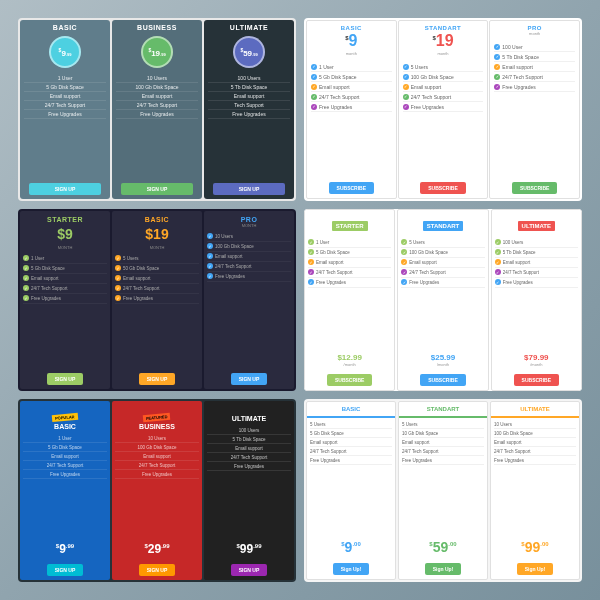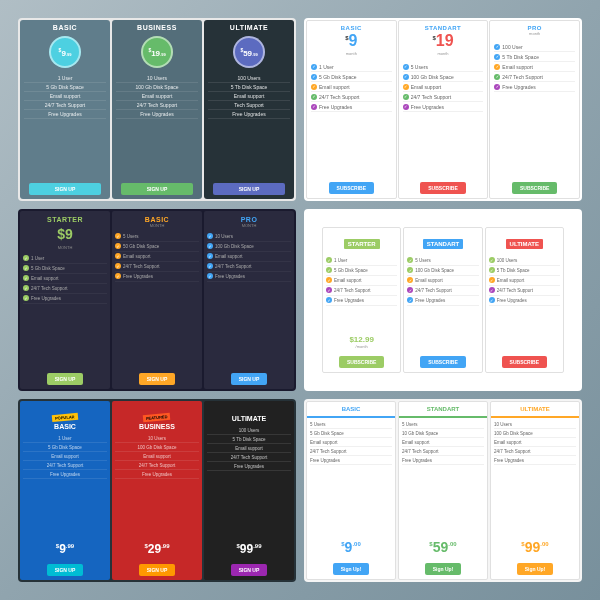--- a/index.html
+++ b/index.html
@@ -97,21 +97,21 @@
     .s3 .feature-icon { width: 6px; height: 6px; border-radius: 50%; flex-shrink: 0; display: inline-flex; align-items: center; justify-content: center; font-size: 4px; color: #fff; }
     .s3 .fi-green { background: #9ccc65; }
     .s3 .fi-orange { background: #ffa726; }
     .s3 .fi-blue { background: #42a5f5; }
     .s3 .plan-btn { margin: 4px auto; padding: 3px 8px; color: #fff; font-size: 5px; font-weight: bold; border-radius: 2px; cursor: pointer; text-align: center; }
     .s3 .btn-green { background: #9ccc65; }
     .s3 .btn-orange { background: #ffa726; }
     .s3 .btn-blue { background: #42a5f5; }
 
     
-    .s4 { background: #fff; padding: 18px; border-radius: 4px; gap: 2px; }
+    .s4 { background: #fff; padding: 0; border-radius: 4px; gap: 2px; }
     .s4 .plan { flex: 1; display: flex; flex-direction: column; border-radius: 2px; overflow: hidden; background: #fff; border: 1px solid #e0e0e0; }
     .s4 .plan-header { padding: 4px 2px; text-align: center; }
     .s4 .plan-title { font-size: 6px; font-weight: bold; text-transform: uppercase; color: #fff; padding: 2px 4px; border-radius: 1px; display: inline-block; }
     .s4 .pt-green { background: #9ccc65; }
     .s4 .pt-blue { background: #42a5f5; }
     .s4 .pt-red { background: #ef5350; }
     .s4 .plan-features { padding: 2px 3px; flex: 1; }
     .s4 .feature { font-size: 4.5px; color: #666; padding: 1.5px 0; border-bottom: 1px solid #f0f0f0; display: flex; align-items: center; gap: 2px; }
     .s4 .feature-icon { width: 6px; height: 6px; border-radius: 50%; flex-shrink: 0; display: inline-flex; align-items: center; justify-content: center; font-size: 4px; color: #fff; }
     .s4 .fi-green { background: #9ccc65; }
@@ -303,20 +303,23 @@
         <div class="feature"><span class="feature-icon fi-green">✓</span>5 Gb Disk Space</div>
         <div class="feature"><span class="feature-icon fi-green">✓</span>Email support</div>
         <div class="feature"><span class="feature-icon fi-green">✓</span>24/7 Tech Support</div>
         <div class="feature"><span class="feature-icon fi-green">✓</span>Free Upgrades</div>
       </div>
       <div class="plan-btn btn-green">SIGN UP</div>
     </div>
     <div class="plan">
       <div class="plan-header">
         <div class="plan-title basic">BASIC</div>
+        <div class="price-row">
+          <span class="price-num basic">$19</span>
+        </div>
         <div class="price-label">MONTH</div>
       </div>
       <div class="plan-features">
         <div class="feature"><span class="feature-icon fi-orange">✓</span>5 Users</div>
         <div class="feature"><span class="feature-icon fi-orange">✓</span>50 Gb Disk Space</div>
         <div class="feature"><span class="feature-icon fi-orange">✓</span>Email support</div>
         <div class="feature"><span class="feature-icon fi-orange">✓</span>24/7 Tech Support</div>
         <div class="feature"><span class="feature-icon fi-orange">✓</span>Free Upgrades</div>
       </div>
       <div class="plan-btn btn-orange">SIGN UP</div>
@@ -359,33 +362,41 @@
       <div class="plan-header">
         <div class="plan-title pt-blue">STANDART</div>
       </div>
       <div class="plan-features">
         <div class="feature"><span class="feature-icon fi-green">✓</span>5 Users</div>
         <div class="feature"><span class="feature-icon fi-green">✓</span>100 Gb Disk Space</div>
         <div class="feature"><span class="feature-icon fi-orange">✓</span>Email support</div>
         <div class="feature"><span class="feature-icon fi-purple">✓</span>24/7 Tech Support</div>
         <div class="feature"><span class="feature-icon fi-blue">✓</span>Free Upgrades</div>
       </div>
+      <div class="price-row">
+        <div class="price-text blue">$25.99</div>
+        <div class="price-sub">/month</div>
+      </div>
       <div class="plan-btn btn-blue">SUBSCRIBE</div>
     </div>
     <div class="plan">
       <div class="plan-header">
         <div class="plan-title pt-red">ULTIMATE</div>
       </div>
       <div class="plan-features">
         <div class="feature"><span class="feature-icon fi-green">✓</span>100 Users</div>
         <div class="feature"><span class="feature-icon fi-green">✓</span>5 Tb Disk Space</div>
         <div class="feature"><span class="feature-icon fi-orange">✓</span>Email support</div>
         <div class="feature"><span class="feature-icon fi-purple">✓</span>24/7 Tech Support</div>
         <div class="feature"><span class="feature-icon fi-blue">✓</span>Free Upgrades</div>
       </div>
+      <div class="price-row">
+        <div class="price-text red">$79.99</div>
+        <div class="price-sub">/month</div>
+      </div>
       <div class="plan-btn btn-red">SUBSCRIBE</div>
     </div>
   </div>
 
   <div class="section s5">
     <div class="plan plan-basic">
       <div class="plan-header">
         <span class="ribbon">POPULAR</span>
         <div class="plan-title">BASIC</div>
       </div>

